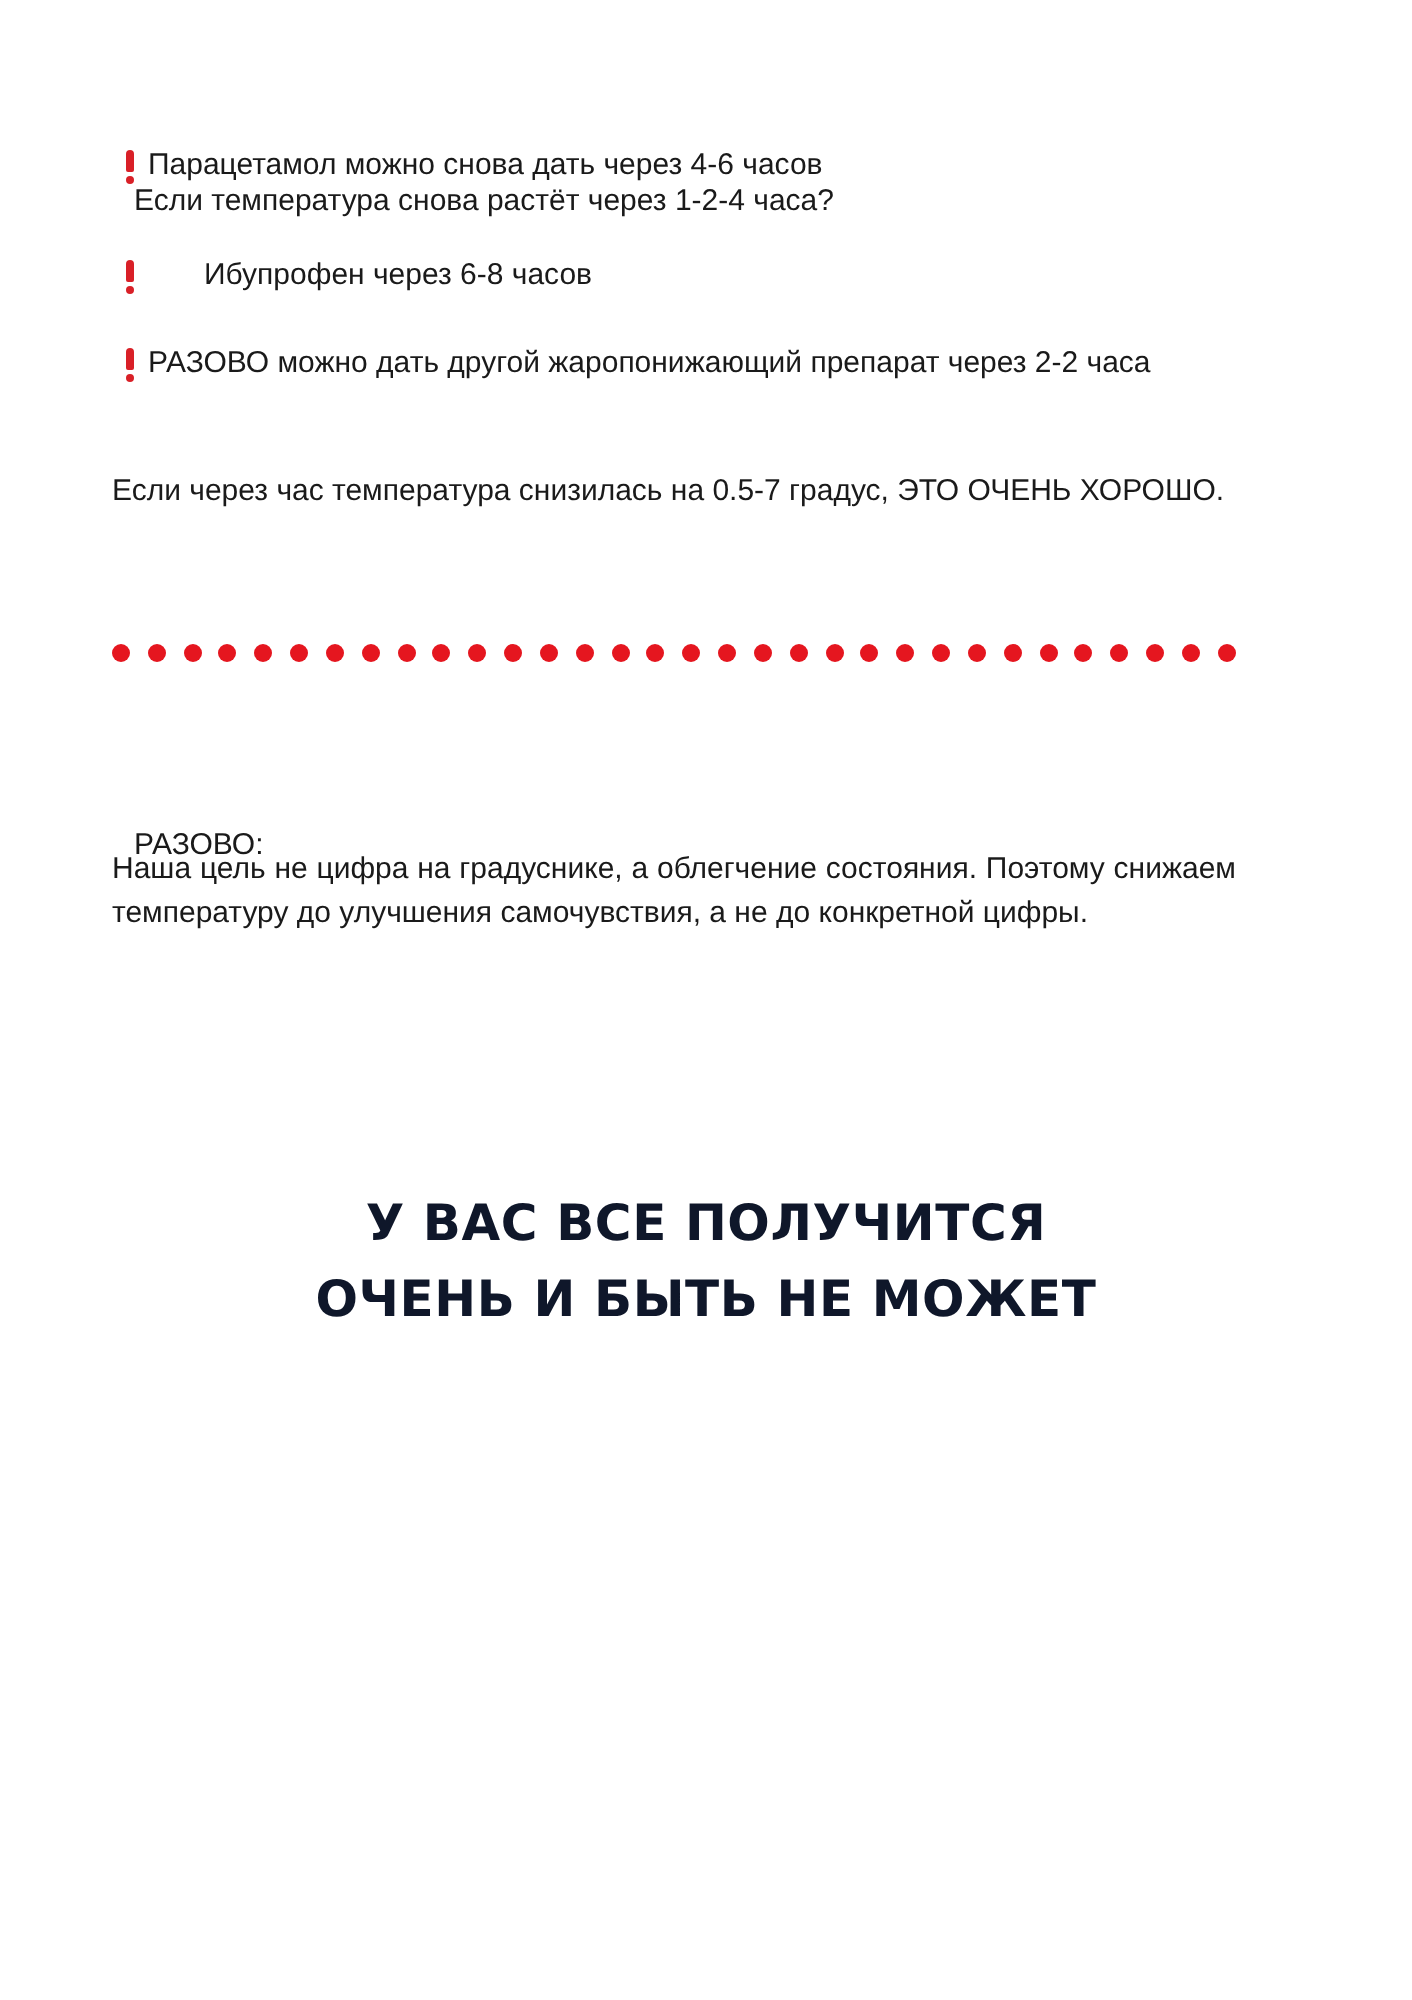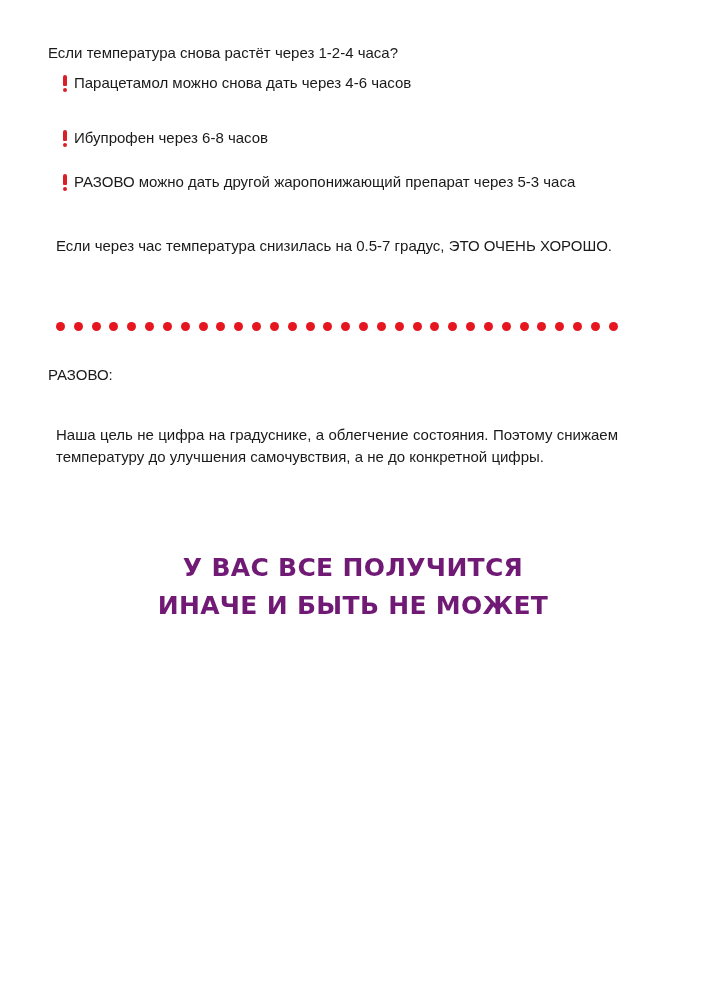--- a/index.html
+++ b/index.html
@@ -10,24 +10,25 @@
     body {
       width: 706px;
       height: 1000px;
       position: relative;
       overflow: hidden;
       font-family: "Liberation Sans", sans-serif;
       color: #1a1a1a;
     }
     .line {
       position: absolute;
-      left: 48px;
+      left: 67px;
       font-size: 15px;
       line-height: 22px;
       white-space: nowrap;
+      margin-top: 48px;
     }
     .bullet {
       position: absolute;
       left: 56px;
       font-size: 15px;
       line-height: 22px;
       white-space: nowrap;
       display: flex;
       align-items: center;
     }
@@ -84,53 +85,54 @@
     }
     .headline {
       position: absolute;
       left: 0;
       width: 706px;
       text-align: center;
       font-family: "DejaVu Sans", sans-serif;
       font-weight: bold;
       font-size: 25px;
       line-height: 40px;
-      color: #701a75;
+      color: #0f172a;
       letter-spacing: 0.3px;
+      margin-top: 44px;
     }
   </style>
 </head>
 <body>
 
 <div>
 
   <div class="line" style="top:42px;">Если температура снова растёт через 1-2-4 часа?</div>
 
   <div class="bullet" style="top:72px;">
     <span class="excl">
         <span class="bar"></span>
         <span class="dot"></span>
       </span>
     <span>Парацетамол можно снова дать через 4-6 часов</span>
   </div>
 
-  <div class="bullet" style="top:127px;">
+  <div class="bullet" style="top:127px;gap:28px;">
     <span class="excl">
         <span class="bar"></span>
         <span class="dot"></span>
       </span>
     <span>Ибупрофен через 6-8 часов</span>
   </div>
 
   <div class="bullet" style="top:171px;">
     <span class="excl">
         <span class="bar"></span>
         <span class="dot"></span>
       </span>
-    <span>РАЗОВО можно дать другой жаропонижающий препарат через 5-3 часа</span>
+    <span>РАЗОВО можно дать другой жаропонижающий препарат через 2-2 часа</span>
   </div>
 
   <div class="para" style="top:235px;">Если через час температура снизилась на 0.5-7 градус, ЭТО ОЧЕНЬ ХОРОШО.</div>
 
   <div class="dots">
     <span></span>
       <span></span>
       <span></span>
       <span></span>
       <span></span>
@@ -161,15 +163,15 @@
       <span></span>
       <span></span>
       <span></span>
   </div>
 
   <div class="line" style="top:364px;">РАЗОВО:</div>
 
   <div class="para" style="top:424px;">Наша цель не цифра на градуснике, а облегчение состояния. Поэтому снижаем температуру до улучшения самочувствия, а не до конкретной цифры.</div>
 
   <div class="headline" style="top:548px;">У ВАС ВСЕ ПОЛУЧИТСЯ</div>
-  <div class="headline" style="top:586px;">ИНАЧЕ И БЫТЬ НЕ МОЖЕТ</div>
+  <div class="headline" style="top:586px;">ОЧЕНЬ И БЫТЬ НЕ МОЖЕТ</div>
 
 </div>
 
 </body></html>

